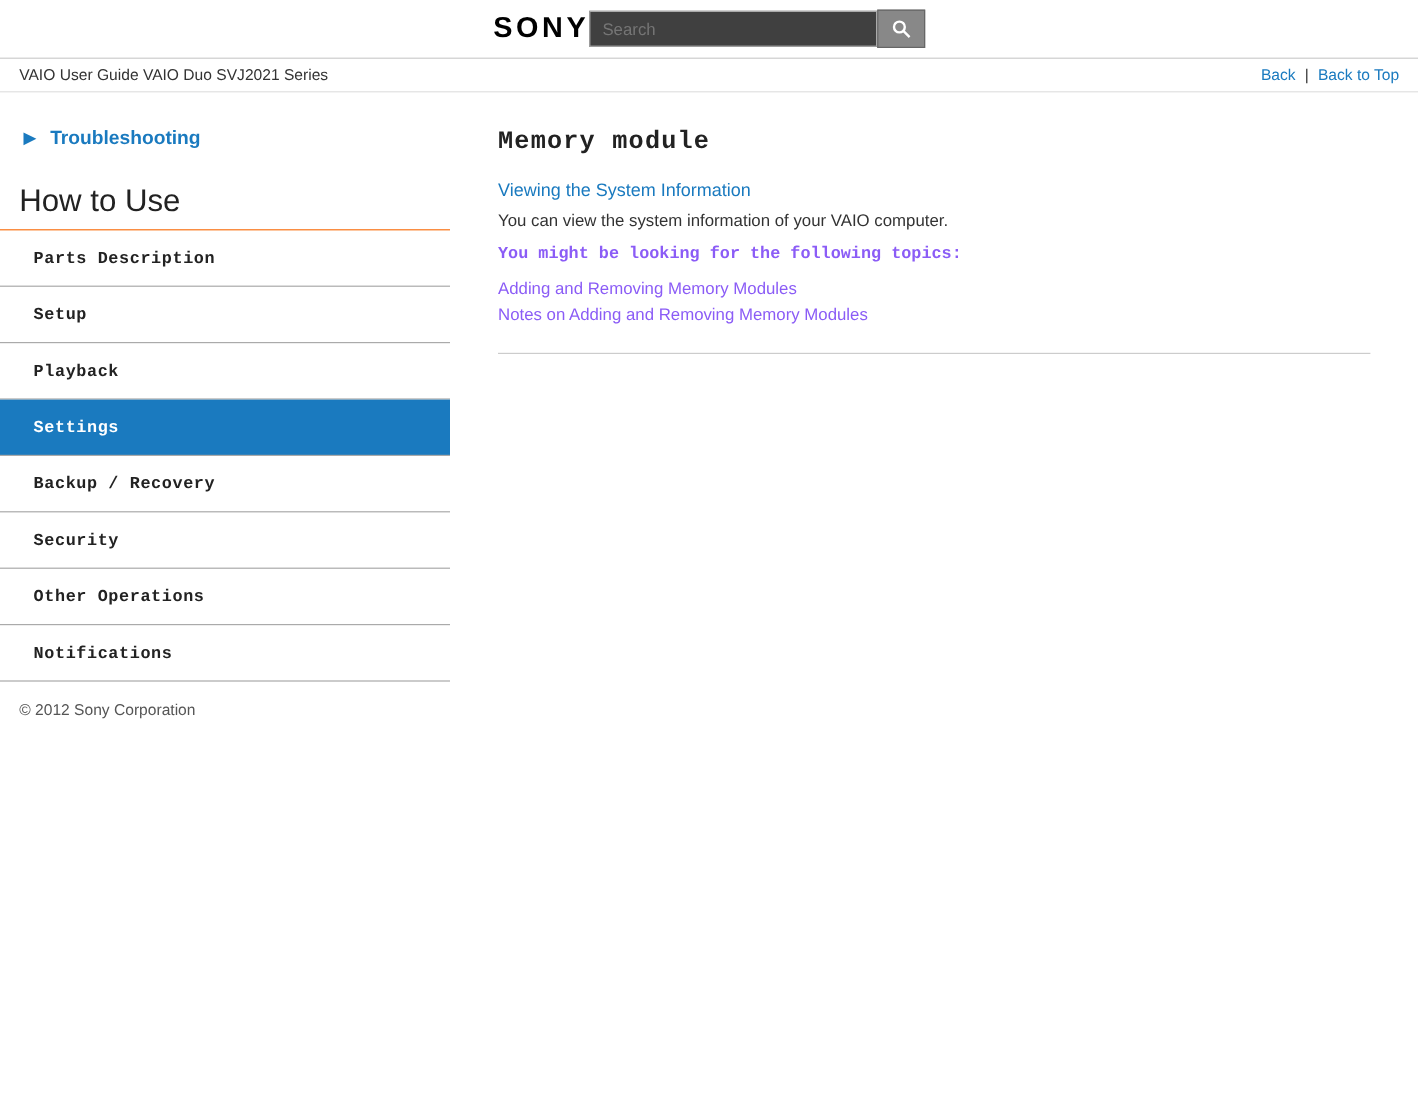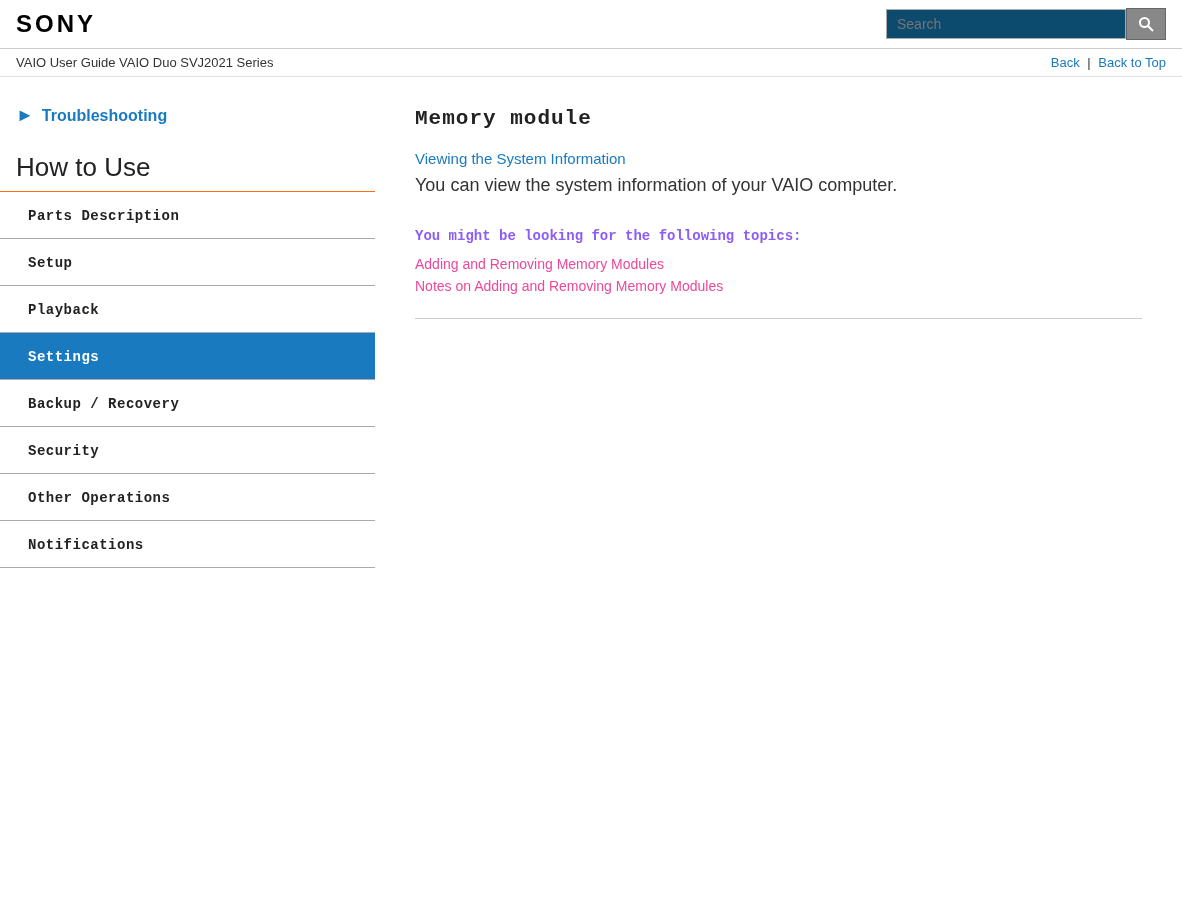--- a/index.html
+++ b/index.html
@@ -2,21 +2,21 @@
 <html><head>
   <meta charset="utf-8">
   <style>
     * { margin: 0; padding: 0; box-sizing: border-box; }
     body { font-family: Arial, sans-serif; font-size: 14px; color: #333; background: #fff; width: 1182px; min-height: 919px; }
 
     
     #header {
       display: flex;
       align-items: center;
-      justify-content: space-between;
+      justify-content: center;
       padding: 8px 16px;
       border-bottom: 1px solid #ccc;
       background: #fff;
     }
     #logo-area {
       font-size: 22px;
       font-weight: bold;
       letter-spacing: 2px;
       color: #000;
       font-family: Arial Black, sans-serif;
@@ -30,21 +30,21 @@
       display: flex;
       align-items: center;
     }
     #search-input {
       width: 240px;
       padding: 6px 10px;
       border: 1px solid #aaa;
       font-size: 14px;
       color: #999;
       outline: none;
-      background: #0c4a6e;
+      background: #404040;
     }
     #search-button {
       width: 40px;
       height: 32px;
       background: #888;
       border: 1px solid #666;
       cursor: pointer;
       display: flex;
       align-items: center;
       justify-content: center;
@@ -136,33 +136,33 @@
       letter-spacing: 1px;
     }
     #viewing-link {
       color: #1a7abf;
       text-decoration: none;
       font-size: 15px;
       display: block;
       margin-bottom: 8px;
     }
     #viewing-description {
-      font-size: 18px;
+      font-size: 14px;
       color: #333;
-      margin-bottom: 32px;
+      margin-bottom: 13px;
     }
     #looking-for-label {
       font-size: 14px;
       font-weight: bold;
       font-family: "Courier New", monospace;
       margin-bottom: 12px;
       color: #8b5cf6;
     }
     .topic-link {
-      color: #ec4899;
+      color: #8b5cf6;
       text-decoration: none;
       font-size: 14px;
       display: block;
       margin-bottom: 6px;
     }
     #content-divider {
       border: none;
       border-top: 1px solid #ccc;
       margin-top: 24px;
     }
@@ -228,20 +228,23 @@
     <div class="sidebar-item">
       <span>Security</span>
     </div>
     <div class="sidebar-item">
       <span>Other Operations</span>
     </div>
     <div class="sidebar-item">
       <span>Notifications</span>
     </div>
 
+    <div id="footer">
+      <span>© 2012 Sony Corporation</span>
+    </div>
   </div>
 
   <div id="content-area">
     <h1 id="page-title">Memory module</h1>
 
     <a href="#" id="viewing-link">Viewing the System Information</a>
     <p id="viewing-description">You can view the system information of your VAIO computer.</p>
 
     <p id="looking-for-label">You might be looking for the following topics:</p>
 

